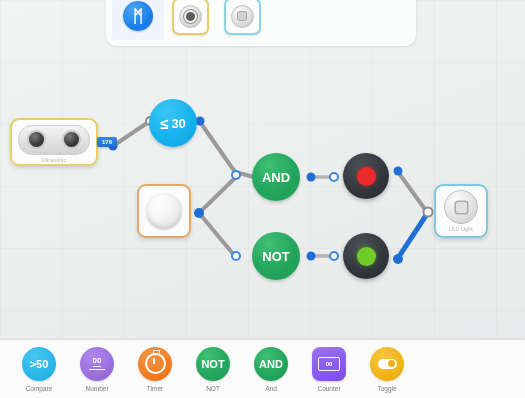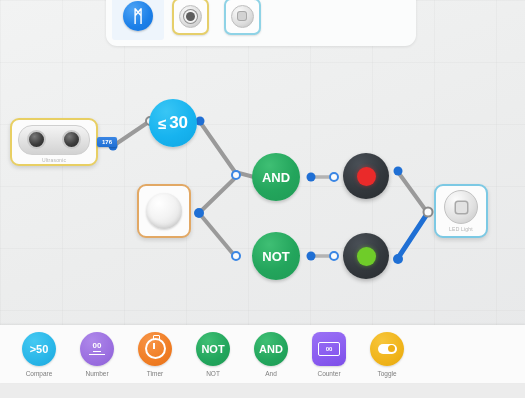--- a/index.html
+++ b/index.html
@@ -95,21 +95,21 @@
     background:#e2e2e2;box-shadow:0 0 0 1.5px #a9a9a9;}
 
   
   .circ{
     border-radius:50%;display:flex;align-items:center;justify-content:center;
     color:#fff;font-weight:bold;box-shadow:0 2px 3px rgba(0,0,0,.17);
   }
   #cmp{left:149px;top:99px;width:48px;height:48px;
     background:radial-gradient(circle at 36% 26%,#39c6f5 0%,#17b3ef 55%,#10a6e2 100%);}
   #cmp .ops{font-size:15px;margin-right:3px;}
-  #cmp .num{font-size:17px;}
+  #cmp .num{font-size:13px;}
   #and{left:252px;top:153px;width:48px;height:48px;font-size:13px;
     background:radial-gradient(circle at 36% 26%,#3fbf74 0%,#23a55c 55%,#1f9b55 100%);}
   #nott{left:252px;top:232px;width:48px;height:48px;font-size:13px;
     background:radial-gradient(circle at 36% 26%,#3fbf74 0%,#23a55c 55%,#1f9b55 100%);}
 
   
   .ring{
     border-radius:50%;display:flex;align-items:center;justify-content:center;
     background:radial-gradient(circle at 36% 26%,#4a5057 0%,#33383d 55%,#272b2f 100%);
     box-shadow:0 2px 4px rgba(0,0,0,.25);
@@ -127,21 +127,21 @@
     background:linear-gradient(180deg,#3a86e4 0%,#1f6fd4 100%);
     color:#fff;font-size:6px;font-weight:bold;border-radius:2px;
     padding:2px 5px;box-shadow:0 1px 2px rgba(0,0,0,.22);
   }
 
   
   svg.edges{position:absolute;left:0;top:0;width:525px;height:340px;}
 
   
   .palette{
-    position:absolute;left:0;bottom:15px;width:525px;height:58px;background:#fbfbfb;
+    position:absolute;left:0;bottom:0;width:525px;height:58px;background:#fbfbfb;
     box-shadow:0 -1px 2px rgba(0,0,0,.07);
     display:flex;align-items:center;padding-left:10px;box-sizing:border-box;
   }
   .pal-item{width:58px;display:flex;flex-direction:column;align-items:center;}
   .pal-glyph{
     width:34px;height:34px;border-radius:50%;display:flex;align-items:center;justify-content:center;
     color:#fff;font-weight:bold;font-size:11px;box-shadow:0 1px 2px rgba(0,0,0,.16);
   }
   .pal-glyph.sq{border-radius:8px;}
   .pal-label{font-size:6.5px;color:#7d7d7d;margin-top:4px;}

